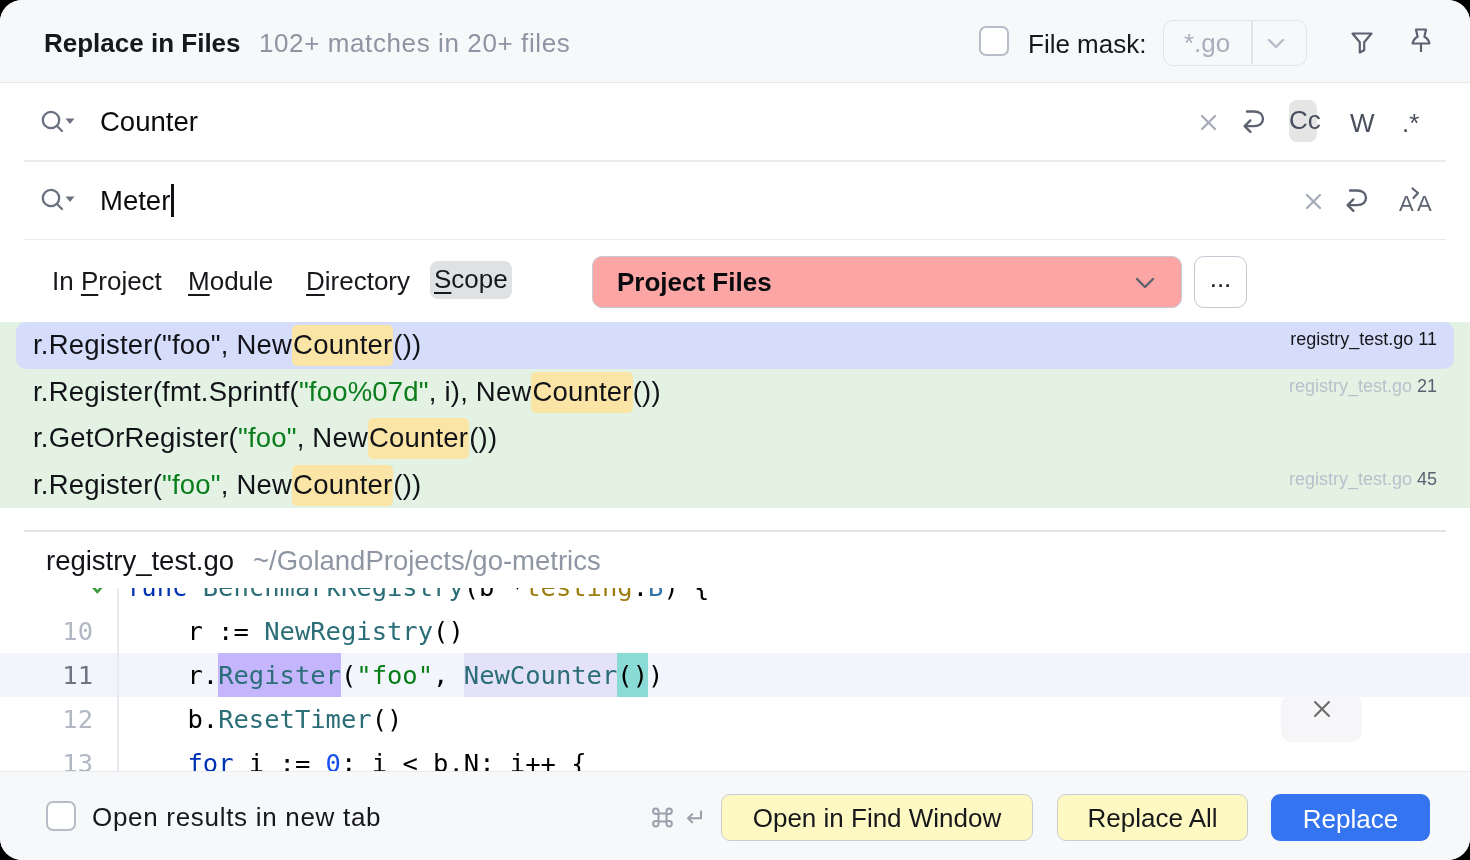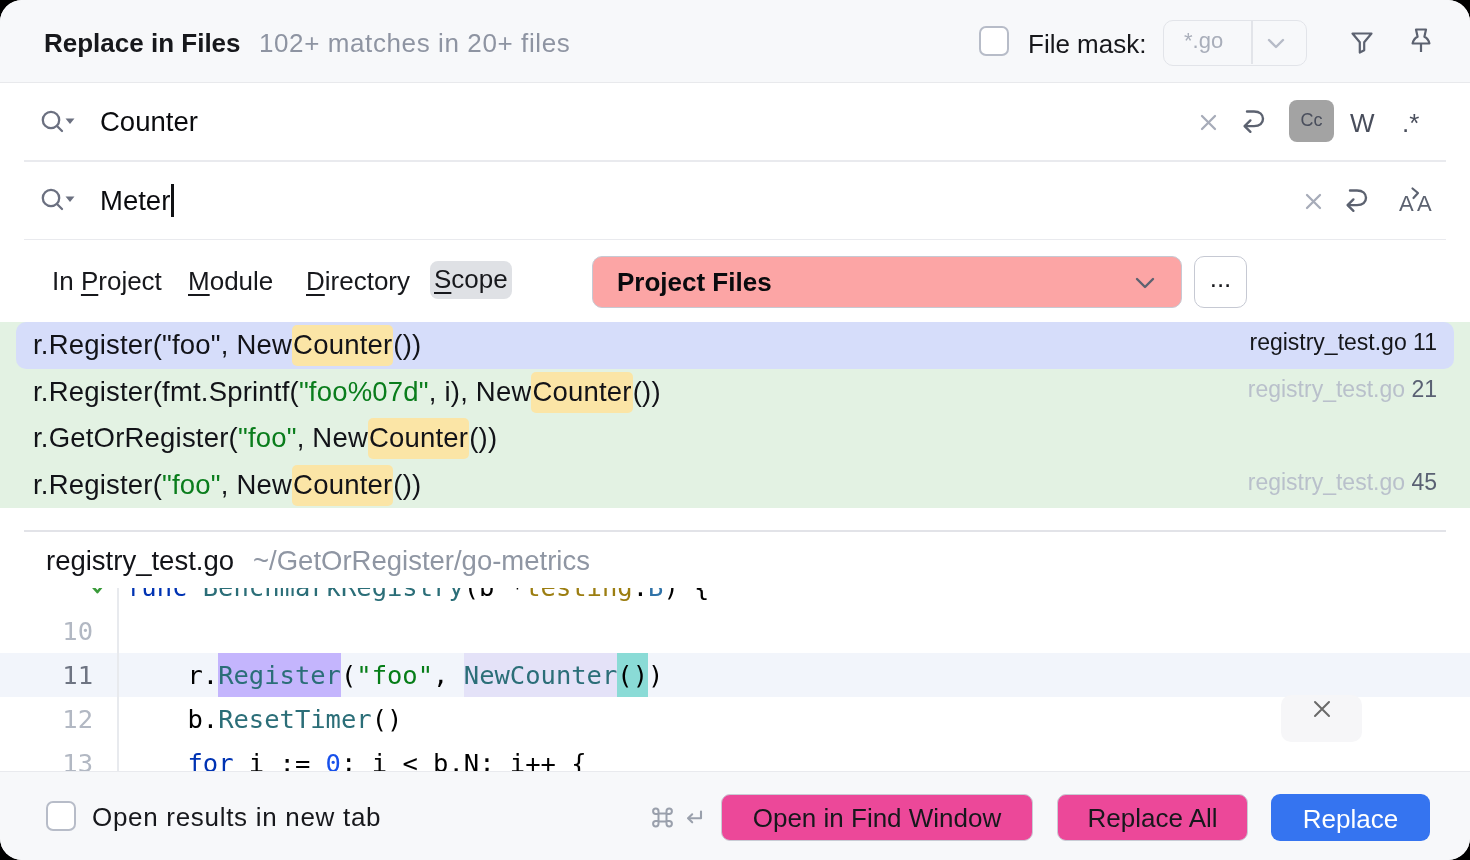--- a/index.html
+++ b/index.html
@@ -8,52 +8,52 @@
   .window { position:absolute; left:0; top:0; width:1470px; height:860px; background:#fff; border-radius:22px; overflow:hidden; }
 
   
   .hdr { position:absolute; left:0; top:0; width:1470px; height:83px; background:#f7f8fa; border-bottom:1.5px solid #e8e9ec; }
   .hdr-title { position:absolute; left:44px; top:28px; font-size:26px; font-weight:bold; color:#17181c; }
   .hdr-summary { position:absolute; left:259px; top:28px; font-size:26px; letter-spacing:0.6px; color:#8e94a2; }
   .cb { position:absolute; width:30px; height:30px; border:2px solid #b7bcc8; border-radius:7px; background:#fff; }
   .hdr-cb { left:979px; top:26px; }
   .hdr-masklabel { position:absolute; left:1028px; top:29px; font-size:26px; color:#17181c; }
   .mask-combo { position:absolute; left:1163px; top:20px; width:144px; height:46px; border:1.5px solid #e2e4e9; border-radius:10px; }
-  .mask-combo .val { position:absolute; left:20px; top:7px; font-size:22px; color:#a9aeba; }
+  .mask-combo .val { position:absolute; left:20px; top:7px; font-size:26px; color:#a9aeba; }
   .mask-combo .vdiv { position:absolute; left:87px; top:0; width:1.5px; height:43px; background:#e2e4e9; }
   .mask-combo .chev { position:absolute; left:99px; top:11px; }
   .icon-btn { position:absolute; }
 
   
   .srow { position:absolute; left:0; width:1470px; height:77px; background:#fff; }
   .srow1 { top:84px; }
   .srow2 { top:162px; }
   .hline { position:absolute; height:1.5px; background:#e9eaee; }
   .sicon { position:absolute; left:40px; top:50%; margin-top:-14px; }
   .sval { position:absolute; left:100px; top:50%; margin-top:-17px; font-size:27.5px; color:#0a0b0e; white-space:pre; }
   .caret { display:inline-block; width:3px; height:33px; background:#101114; vertical-align:-7px; margin-left:1px; }
   .toggle { position:absolute; font-size:26px; color:#494e5c; }
-  .cc-box { position:absolute; left:1289px; top:16px; width:45px; height:42px; background:#a3a3a3; border-radius:8px; text-align:center; line-height:41px; font-size:18px; color:#494e5c; }
+  .cc-box { position:absolute; left:1289px; top:16px; width:28px; height:42px; background:#e5e5e5; border-radius:8px; text-align:center; line-height:41px; font-size:26px; color:#494e5c; }
 
   
   .scoperow { position:absolute; left:0; top:240px; width:1470px; height:82px; background:#fff; }
   .sc-item { position:absolute; top:26px; font-size:26px; color:#17181c; white-space:pre; }
   .sc-chip { position:absolute; left:430px; top:21px; height:38px; padding:0 4px; background:#dfe1e5; border-radius:8px; font-size:26px; color:#17181c; line-height:37px; }
   .mn { text-decoration:underline; text-underline-offset:4px; text-decoration-thickness:2px; }
   .combo { position:absolute; left:592px; top:16px; width:590px; height:52px; background:#fca5a5; border:1.5px solid #c6c9d3; border-radius:10px;font-weight:bold; }
   .combo .val { position:absolute; left:24px; top:10px; font-size:26px; color:#0a0b0e; }
   .combo .chev { position:absolute; right:22px; top:14px; }
   .more-btn { position:absolute; left:1194px; top:16px; width:53px; height:52px; background:#fff; border:1.5px solid #c6c9d3; border-radius:10px; text-align:center; line-height:42px; font-size:26px; color:#17181c; }
 
   
   .results { position:absolute; left:0; top:322px; width:1470px; height:186px; background:#e3f2e3; }
   .rrow { position:absolute; left:0; width:1470px; height:46.5px; }
   .rrow .pill { position:absolute; left:16px; right:16px; top:0; bottom:0; background:#d6ddfa; border-radius:10px; }
   .rrow .code { position:absolute; left:33px; top:50%; margin-top:-16px; font-size:27.5px; letter-spacing:0.2px; color:#121318; white-space:pre; }
-  .rrow .loc { position:absolute; right:33px; top:50%; margin-top:-16px; font-size:23px; white-space:pre; }
+  .rrow .loc { position:absolute; right:33px; top:50%; margin-top:-16px; font-size:18px; white-space:pre; }
   .rrow .fname { color:#b9c0cb; }
   .rrow .lnum { color:#5a6173; }
   .rrow.sel .fname, .rrow.sel .lnum { color:#15161a; }
   .rrow .code .str { color:#0a7d1c; }
   .rrow .code .m { background:#fbe5a6; border-radius:5px; padding:4px 1px 6px; }
 
   
   .pdiv { position:absolute; left:24px; top:530px; width:1422px; height:1.5px; background:#e2e3e8; }
   .phead-name { position:absolute; left:46px; top:545px; font-size:27.5px; color:#121318; }
   .phead-path { position:absolute; left:253px; top:545px; font-size:27.5px; color:#8f96a3; }
@@ -78,21 +78,21 @@
   .tok-brace { background:#8adbd6; display:inline-block; vertical-align:top; }
   .gut-check { position:absolute; left:87px; top:10px; }
   .close-float { position:absolute; left:1281px; top:107px; width:81px; height:47px; background:#f6f6f8; border-radius:10px; }
   .close-float svg { position:absolute; left:32px; top:5px; }
 
   
   .ftr { position:absolute; left:0; top:771px; width:1470px; height:89px; background:#f7f8fa; border-top:1.5px solid #e9eaee; }
   .ftr-cb { left:46px; top:29px; }
   .ftr-cblabel { position:absolute; left:92px; top:30px; font-size:26px; letter-spacing:0.7px; color:#17181c; }
   .shortcut { position:absolute; left:650px; top:33px; color:#9aa0ac; }
-  .btn { position:absolute; top:22px; height:47px; border:1.5px solid #c9ccd5; border-radius:9px; background:#ec4899; font-size:26px; color:#17181c; text-align:center; }
+  .btn { position:absolute; top:22px; height:47px; border:1.5px solid #c9ccd5; border-radius:9px; background:#fef9c3; font-size:26px; color:#17181c; text-align:center; }
   .btn .bl { display:block; margin-top:8px; }
   .btn-find { left:721px; width:312px; }
   .btn-repall { left:1057px; width:191px; }
   .btn-rep { left:1271px; width:159px; background:#3574f0; border:none; color:#fff; }
   .btn-rep .bl { margin-top:9.5px; }
 </style>
 </head>
 <body>
 
 <div class="window">
@@ -188,28 +188,28 @@
         <div class="code"><span>r.GetOrRegister(</span><span class="str">"foo"</span><span>, New</span><span class="m">Counter</span><span>())</span></div>
       </div>
       <div class="rrow" style="top: 139.5px;">
         <div class="code"><span>r.Register(</span><span class="str">"foo"</span><span>, New</span><span class="m">Counter</span><span>())</span></div>
         <div class="loc"><span class="fname">registry_test.go</span><span class="lnum"> 45</span></div>
       </div>
     </div>
 
   <div class="pdiv"></div>
   <div class="phead-name">registry_test.go</div>
-  <div class="phead-path">~/GetOrRegister/go-metrics</div>
+  <div class="phead-path">~/GolandProjects/go-metrics</div>
 
   <div class="codewrap">
     <div class="codeinner">
         <div class="cline"><span class="gut"></span><svg class="gut-check" width="26" height="24" viewBox="0 0 26 24">
             <path d="M5 11 L10.5 17 L21 4" fill="none" stroke="#3a9b3a" stroke-width="2.6" stroke-linecap="round" stroke-linejoin="round"></path>
           </svg><span class="src"><span class="tok-kw">func </span><span class="tok-fn">BenchmarkRegistry</span><span>(b *</span><span class="tok-pkg">testing</span><span>.</span><span class="tok-typ">B</span><span>) {</span></span></div>
-        <div class="cline"><span class="gut">10</span></div>
+        <div class="cline"><span class="gut">10</span><span class="src"><span>    r := </span><span class="tok-fn">NewRegistry</span><span>()</span></span></div>
         <div class="cline cur"><span class="gut">11</span><span class="src"><span>    r.</span><span class="tok-fn tok-m2">Register</span><span>(</span><span class="tok-str">"foo"</span><span>, </span><span class="tok-fn tok-sel">NewCounter</span><span class="tok-brace">()</span><span>)</span></span></div>
         <div class="cline"><span class="gut">12</span><span class="src"><span>    b.</span><span class="tok-fn">ResetTimer</span><span>()</span></span></div>
         <div class="cline"><span class="gut">13</span><span class="src"><span>    </span><span class="tok-kw">for</span><span> i := </span><span class="tok-num">0</span><span>; i &lt; b.N; i++ {</span></span></div>
         <div class="gutsep"></div>
       </div>
     <div class="close-float">
       <svg width="18" height="18" viewBox="0 0 18 18">
           <path d="M2 2 L16 16 M16 2 L2 16" stroke="#6a6a6a" stroke-width="2" stroke-linecap="round"></path>
         </svg>
     </div>

